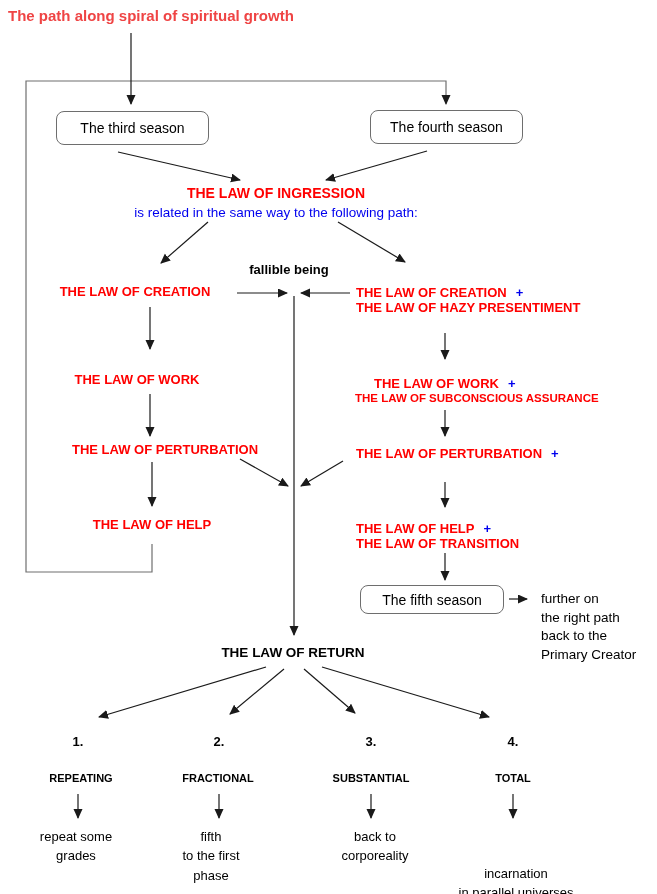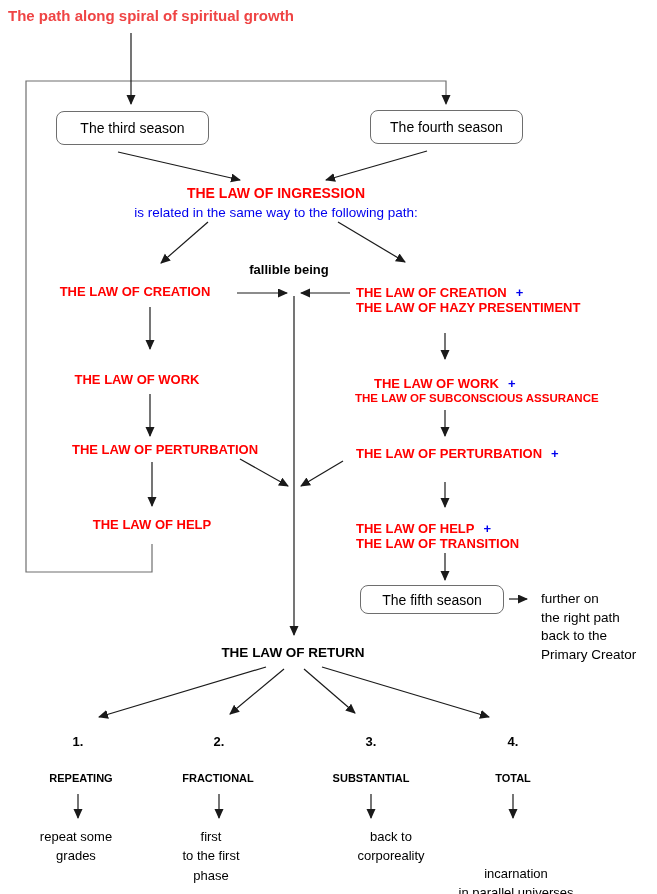--- a/index.html
+++ b/index.html
@@ -142,25 +142,25 @@
   <div class="t c cat" style="left:81px;top:773px;">REPEATING</div>
   <div class="t c cat" style="left:218px;top:773px;">FRACTIONAL</div>
   <div class="t c cat" style="left:371px;top:773px;">SUBSTANTIAL</div>
   <div class="t c cat" style="left:513px;top:773px;">TOTAL</div>
 
   <div class="t c desc" style="left:76px;top:827px;">
     <div>repeat some</div>
     <div>grades</div>
   </div>
   <div class="t c desc" style="left:211px;top:827px;">
-    <div>first</div>
+    <div>fifth</div>
     <div>to the first</div>
     <div>phase</div>
   </div>
-  <div class="t c desc" style="left:375px;top:827px;margin-left:16px;">
+  <div class="t c desc" style="left:375px;top:827px;">
     <div>back to</div>
     <div>corporeality</div>
   </div>
   <div class="t c desc" style="left:516px;top:864px;">
     <div>incarnation</div>
     <div>in parallel universes</div>
     <div>of holomic souls</div>
   </div>
 
 </div>

